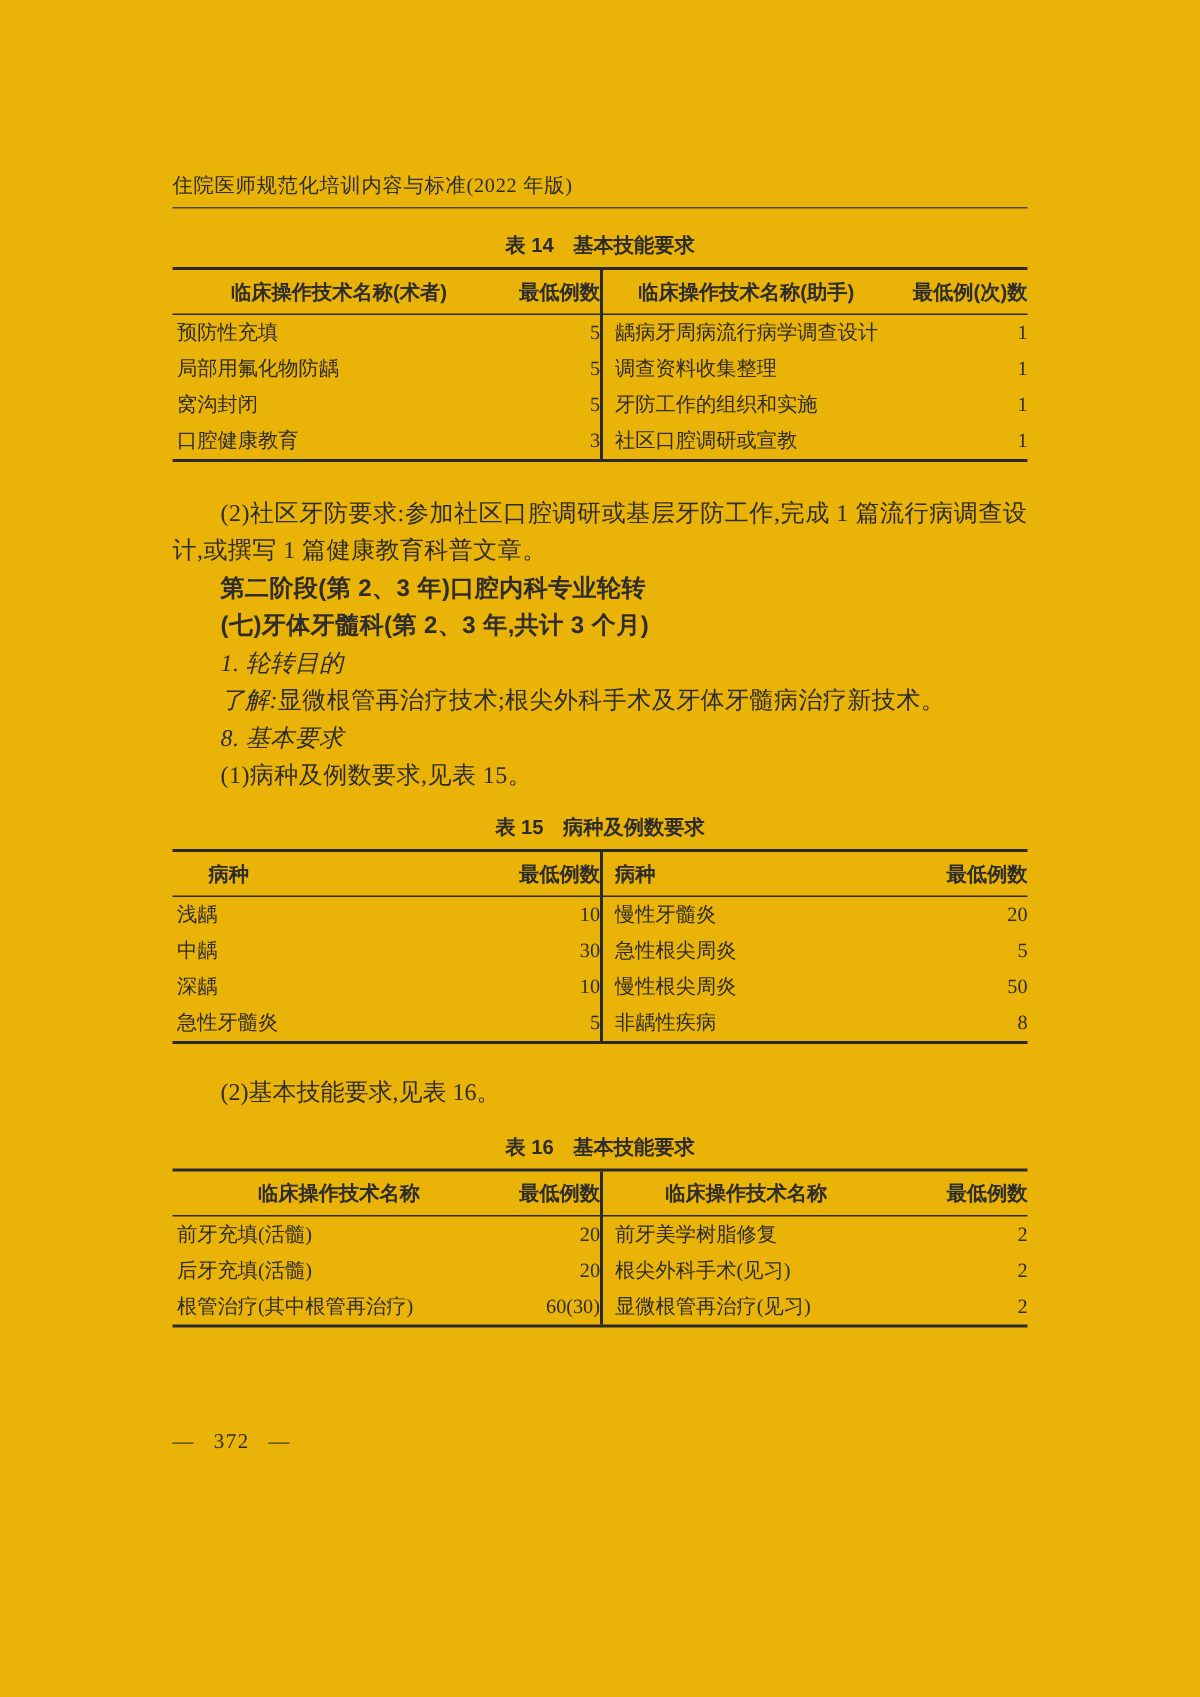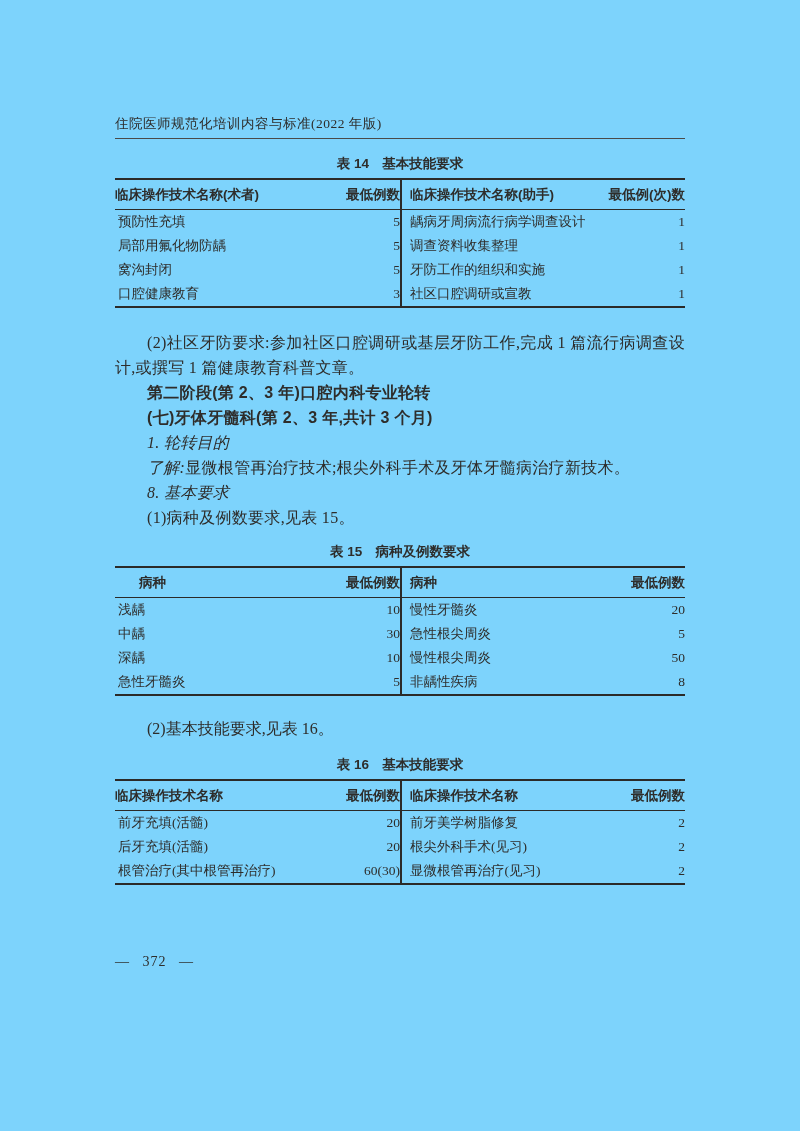--- a/index.html
+++ b/index.html
@@ -4,21 +4,21 @@
 <style>
   html, body { margin: 0; padding: 0; }
   body { background: #e9e9e7; }
 
   .page {
     position: relative;
     width: 800px;
     height: 1131px;
     margin: 0 auto;
     box-sizing: border-box;
-    background: #7dd3fc;
+    background: #eab308;
     padding: 114px 115px 0 115px;
     font-family: "Liberation Serif", "DejaVu Serif", serif;
     color: #2e2d2b;
     overflow: hidden;
   }
 
   
   .running-head {
     font-size: 13.5px;
     line-height: 19px;
@@ -56,21 +56,21 @@
   .tr.head {
     height: 29px;
     border-bottom: 1px solid #2b2a28;
     font-family: "Liberation Sans", "DejaVu Sans", sans-serif;
     font-weight: bold;
   }
   .cell-name { flex: 1; padding-left: 3px; white-space: nowrap; overflow: hidden; }
   .half.right .cell-name { padding-left: 8px; }
   .cell-num { width: 63px; text-align: right; white-space: nowrap; }
   .half.right .cell-num { width: 100px; }
-  .th-center { padding-left: 0; }
+  .th-center { text-align: center; padding-left: 0; }
   .th-padded { padding-left: 24px; }
 
   
   .bodycopy {
     margin-top: 22px;
     font-size: 16px;
     line-height: 25px;
     text-align: justify;
     letter-spacing: 0.3px;
   }

